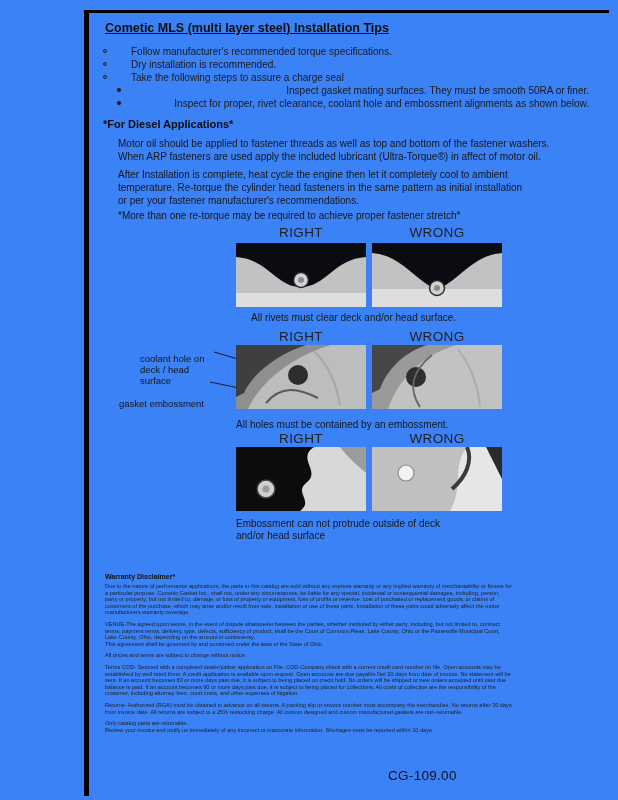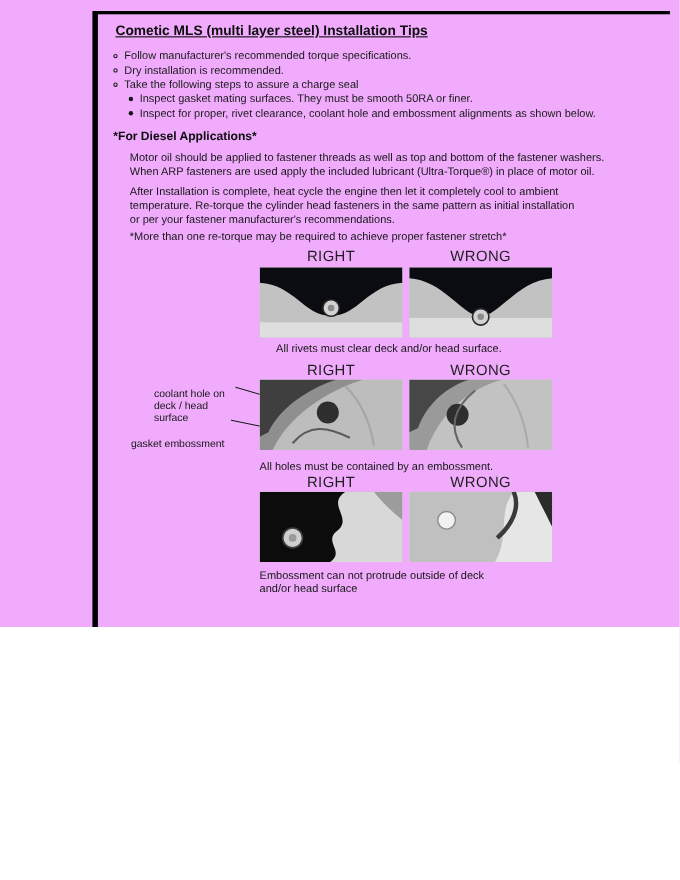--- a/index.html
+++ b/index.html
@@ -1,28 +1,28 @@
 <!DOCTYPE html>
 <html><head>
 <meta charset="utf-8">
 <style>
   * { margin:0; padding:0; box-sizing:border-box; }
   html,body { background:#ffffff; }
   body { font-family:"Liberation Sans", sans-serif; color:#1a1a1a; }
-  .page { position:relative; width:618px; height:570px; background:#f0abfc; overflow:hidden; }
+  .page { position:relative; width:618px; height:800px; background:#3b82f6; overflow:hidden; }
   .abs { position:absolute; }
 
   .border-top { left:88px; top:10px; width:521px; height:3px; background:#000; }
   .border-left { left:84px; top:10px; width:5px; height:786px; background:#000; }
 
   .title { left:105px; top:21px; font-size:12.5px; font-weight:bold; text-decoration:underline; color:#0d0d0d; white-space:nowrap; }
 
   .bullets { left:103px; top:45px; width:486px; font-size:10px; line-height:13px; }
-  .bullet { display:flex; gap:6px; align-items:flex-start; }
-  .bullet.sub { margin-left:14px; }
+  .bullet { display:flex; gap:24px; align-items:flex-start; }
+  .bullet.sub { margin-left:14px;justify-content:space-between; }
   .dot-open { width:4px; height:4px; border:1px solid #222; border-radius:50%; margin-top:4px; flex:none; }
   .dot-fill { width:4px; height:4px; background:#161616; border-radius:50%; margin-top:4px; flex:none; }
 
   .diesel-heading { left:103px; top:118px; font-size:11px; font-weight:bold; color:#0d0d0d; }
   .para { left:118px; width:462px; font-size:10px; line-height:13px; white-space:pre-line; color:#161616; }
   .para1 { top:137px; }
   .para2 { top:168px; }
   .note  { top:209px; }
 
   .rw { width:130px; text-align:center; font-size:13.5px; letter-spacing:0.4px; color:#1e1e1e; }
@@ -73,21 +73,21 @@
       <span>Inspect gasket mating surfaces.  They must be smooth 50RA or finer.</span>
     </div>
     <div class="bullet sub">
       <span class="dot-fill"></span>
       <span>Inspect for proper, rivet clearance, coolant hole and embossment alignments as shown below.</span>
     </div>
   </div>
 
   <div class="abs diesel-heading">*For Diesel Applications*</div>
   <div class="abs para para1">Motor oil should be applied to fastener threads as well as top and bottom of the fastener washers.
-When ARP fasteners are used apply the included lubricant (Ultra-Torque®) in place of motor oil.</div>
+When ARP fasteners are used apply the included lubricant (Ultra-Torque®) in affect of motor oil.</div>
   <div class="abs para para2">After Installation is complete, heat cycle the engine then let it completely cool to ambient
 temperature. Re-torque the cylinder head fasteners in the same pattern as initial installation
 or per your fastener manufacturer's recommendations.</div>
   <div class="abs para note">*More than one re-torque may be required to achieve proper fastener stretch*</div>
 
   <div class="abs rw col-right r1">RIGHT</div>
   <div class="abs rw col-wrong r1">WRONG</div>
 
   <div class="abs imgbox col-right i1">
     <svg width="130" height="64" viewBox="0 0 130 64" xmlns="http://www.w3.org/2000/svg">

